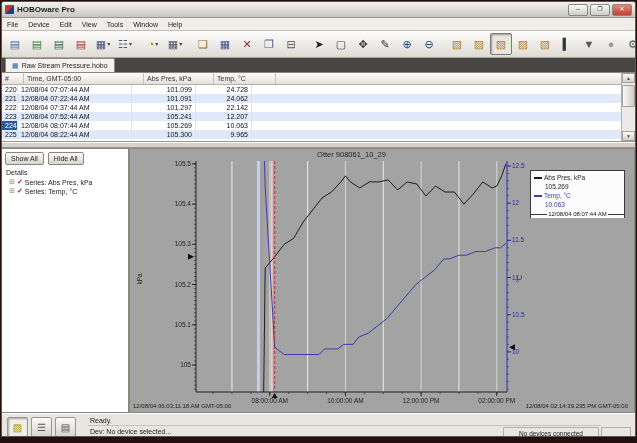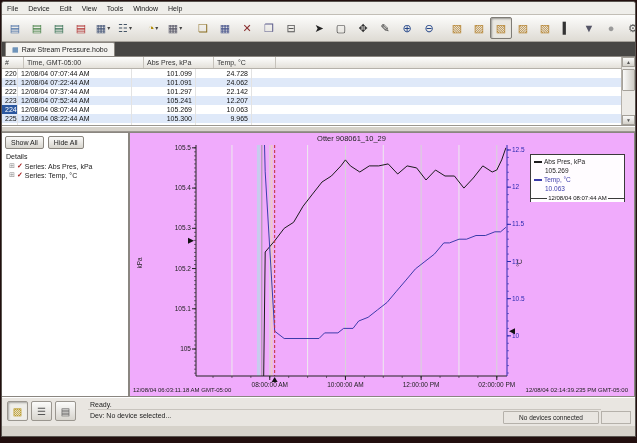--- a/index.html
+++ b/index.html
@@ -43,21 +43,21 @@
   
   .mainrow{display:flex;height:265px;}
   .sidepanel{width:127px;background:#fff;border:1px solid #8a8680;border-left:none;box-sizing:border-box;padding:3px;}
   .sbtns{display:flex;gap:4px;margin-bottom:4px;}
   .btn{font-family:"Liberation Sans",sans-serif;font-size:7px;height:13px;padding:0 5px;background:linear-gradient(#fbfbfa,#d8d5ce);border:1px solid #8a867f;border-radius:2px;color:#222;}
   .dlabel{font-size:7px;color:#222;margin:2px 0 2px 1px;}
   .titem{display:flex;align-items:center;gap:2px;font-size:7px;color:#222;margin:1px 0 1px 4px;white-space:nowrap;}
   .titem .exp{color:#888;font-size:7px;}
   .titem .chk{color:#a51a1a;font-weight:bold;font-size:7px;}
   
-  .plotpanel{flex:1;background:#f0abfc;border:1px solid #8a8680;box-sizing:border-box;position:relative;overflow:hidden;}
+  .plotpanel{flex:1;background:#a3a3a3;border:1px solid #8a8680;box-sizing:border-box;position:relative;overflow:hidden;}
   .legend{position:absolute;left:400px;top:21px;width:95px;background:rgba(255,255,255,.96);border:1px solid #3a3a3a;border-bottom:none;padding:2px 3px 0 3px;box-sizing:border-box;}
   .lgrow{display:flex;align-items:center;font-size:6.5px;color:#111;line-height:9px;white-space:nowrap;}
   .lgrow .sw{display:inline-block;width:8px;height:2px;margin-right:2px;}
   .lgval{font-size:6.5px;line-height:9px;padding-left:11px;}
   .lgts{display:flex;align-items:center;font-size:6px;color:#111;line-height:8px;white-space:nowrap;margin:1px -3px 0 -3px;}
   .lgts::before,.lgts::after{content:"";height:1px;background:#3a3a3a;flex:1;}
   .date{position:absolute;bottom:3px;font-size:6px;color:#222;white-space:nowrap;}
   .date.left{left:3px;}
   .date.right{right:6px;}
   
@@ -69,20 +69,29 @@
   .ready{font-size:7px;color:#222;border-bottom:1px solid #c8c4bd;padding:2px 0 1px 2px;}
   .dev{font-size:7px;color:#222;padding:2px 0 0 2px;}
   .conncell{position:absolute;right:36px;bottom:2px;width:94px;height:11px;border:1px solid #b5b1aa;border-radius:1px;font-size:6.5px;line-height:11px;text-align:center;color:#222;background:#e9e6e1;}
   .endcell{position:absolute;right:4px;bottom:2px;width:28px;height:11px;border:1px solid #b5b1aa;background:#e9e6e1;}
   svg text{font-family:"Liberation Sans",sans-serif;}
 </style>
 </head>
 <body>
 
 <div class="window">
+  <div class="titlebar">
+    <span class="logo"></span>
+    <span class="title">HOBOware Pro</span>
+    <span class="wcontrols" id="wcontrols">
+        <span class="wbtn">─</span>
+        <span class="wbtn">❐</span>
+        <span class="wbtn close">✕</span>
+      </span>
+  </div>
   <div class="menubar" id="menubar">
       <span class="mitem">File</span>
       <span class="mitem">Device</span>
       <span class="mitem">Edit</span>
       <span class="mitem">View</span>
       <span class="mitem">Tools</span>
       <span class="mitem">Window</span>
       <span class="mitem">Help</span>
     </div>
   <div class="toolbar" id="toolbar">

